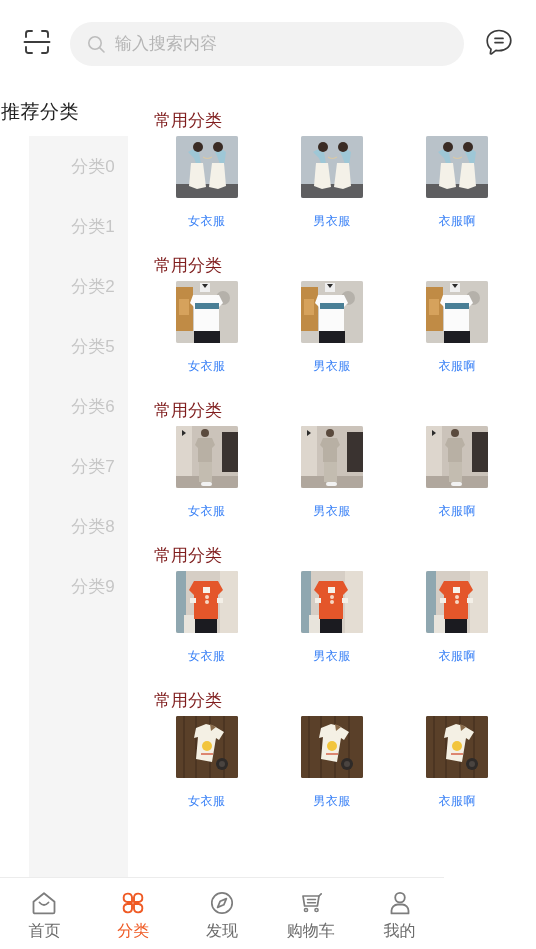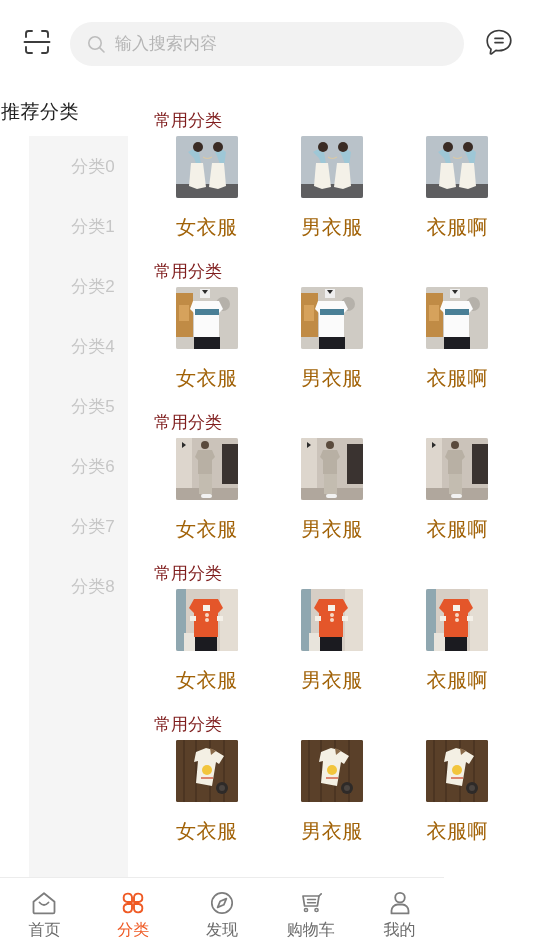--- a/index.html
+++ b/index.html
@@ -174,38 +174,37 @@
     height: 62px;
     border-radius: 2px;
     overflow: hidden;
     position: relative;
     background: #d8d8d8;
   }
 
   .thumb svg { display: block; width: 62px; height: 62px; }
 
   .cell-label {
-    margin-top: 19px;
-    font-size: 20px;
-    color: #a16207;
+    margin-top: 13px;
+    font-size: 12px;
+    color: #3b82f6;
     letter-spacing: 0.5px;
     line-height: 20px;
   }
 
   
   .tabbar {
     position: absolute;
     left: 0; bottom: 0;
     width: 444px;
     height: 72px;
     background: #ffffff;
     border-top: 1px solid #ececec;
     display: flex;
     align-items: center;
-    font-family: Liberation Mono, monospace;
   }
 
   .tab {
     flex: 1 1 0;
     height: 72px;
     display: flex;
     flex-direction: column;
     align-items: center;
     justify-content: center;
     gap: 4px;
@@ -277,33 +276,33 @@
           <div class="sidebar-item">
             <span>分类0</span>
           </div>
           <div class="sidebar-item">
             <span>分类1</span>
           </div>
           <div class="sidebar-item">
             <span>分类2</span>
           </div>
           <div class="sidebar-item">
-            <span>分类4</span>
-          </div>
-          <div class="sidebar-item">
             <span>分类5</span>
           </div>
           <div class="sidebar-item">
             <span>分类6</span>
           </div>
           <div class="sidebar-item">
             <span>分类7</span>
           </div>
           <div class="sidebar-item">
             <span>分类8</span>
+          </div>
+          <div class="sidebar-item">
+            <span>分类9</span>
           </div>
         </div>
     </div>
 
     <div class="content" id="content-sections">
         <div class="section">
           <div class="section-title">常用分类</div>
           <div class="grid">
             <div class="cell">
               <div class="thumb">

